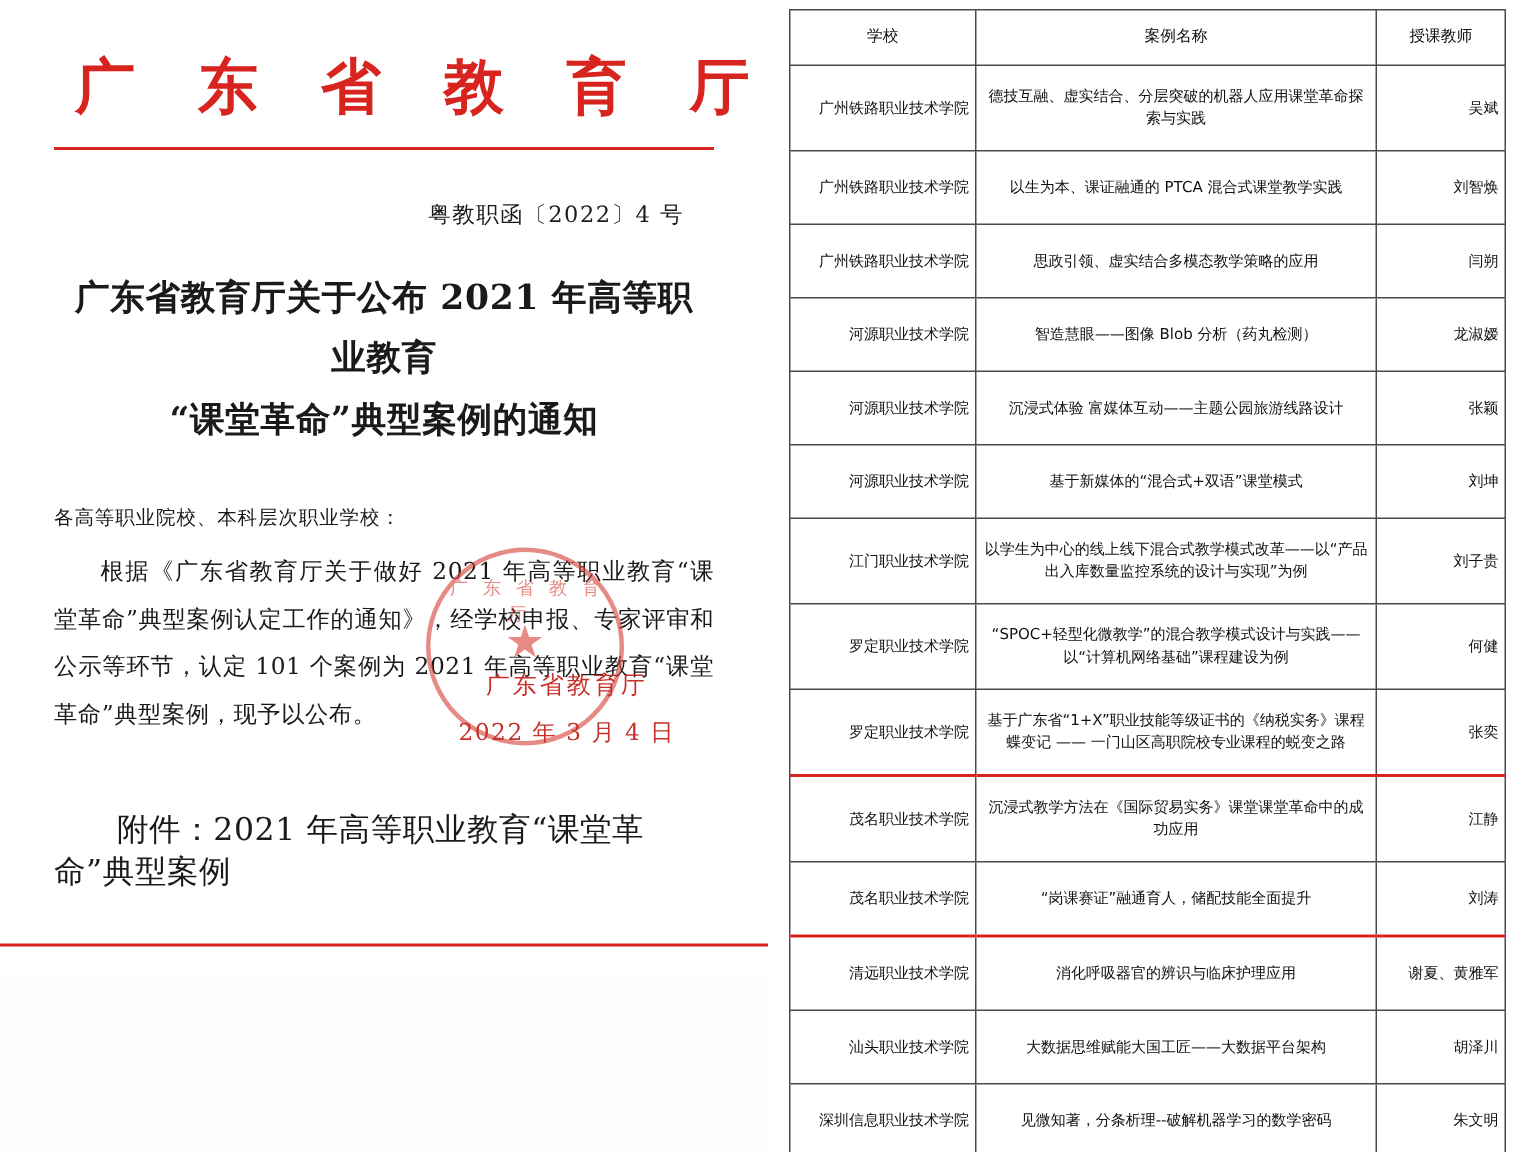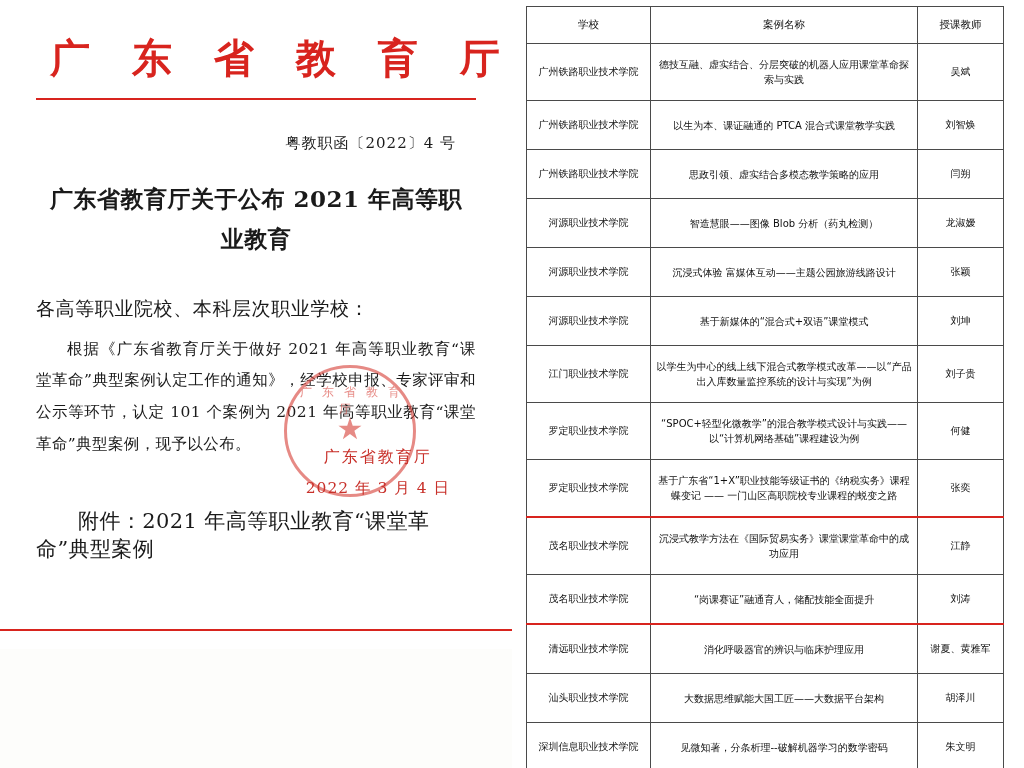--- a/index.html
+++ b/index.html
@@ -64,21 +64,21 @@
     text-align: center;
     font-family: "DejaVu Serif", serif;
     font-weight: bold;
     font-size: 23px;
     line-height: 1.75;
     letter-spacing: 0.5px;
     padding: 0 6px;
   }
   .salutation {
     margin-top: 36px;
-    font-size: 19px;
+    font-size: 13px;
     font-family: "DejaVu Serif", serif;
     letter-spacing: 0.6px;
   }
   .body-par {
     margin-top: 12px;
     font-size: 15.5px;
     line-height: 2.05;
     text-align: justify;
     text-indent: 2em;
     font-family: "DejaVu Serif", serif;
@@ -178,41 +178,42 @@
   }
   table.cases th {
     text-align: center;
     font-weight: normal;
     font-size: 10.5px;
     height: 26px;
   }
   col.c-school { width: 26%; }
   col.c-case   { width: 56%; }
   col.c-teach  { width: 18%; }
-  td.school, td.teacher { text-align: center; font-family: Liberation Mono, monospace; }
+  td.school, td.teacher { text-align: right; }
   td.case { text-align: center; padding-left: 8px; padding-right: 8px; }
   tr.row-h1 td { height: 46px; }
   tr.row-h2 td { height: 38px; }
   tr.mark-bottom td { border-bottom: 2px solid #d8241e; }
 </style>
 </head>
 <body>
 
 <div class="page">
 
   <div class="notice">
     <div class="notice-header">
       <div class="notice-title-red">广 东 省 教 育 厅</div>
     </div>
     <div class="red-rule"></div>
 
     <div class="doc-number">粤教职函〔2022〕4 号</div>
 
     <div class="doc-title">
       <div>广东省教育厅关于公布 2021 年高等职业教育</div>
+      <div>“课堂革命”典型案例的通知</div>
     </div>
 
     <div class="salutation">各高等职业院校、本科层次职业学校：</div>
 
     <div class="body-par">根据《广东省教育厅关于做好 2021 年高等职业教育“课堂革命”典型案例认定工作的通知》，经学校申报、专家评审和公示等环节，认定 101 个案例为 2021 年高等职业教育“课堂革命”典型案例，现予以公布。</div>
 
     <div class="attachment">附件：2021 年高等职业教育“课堂革命”典型案例</div>
 
     <div class="seal">
       <div class="seal-text">广东省教育厅</div>

